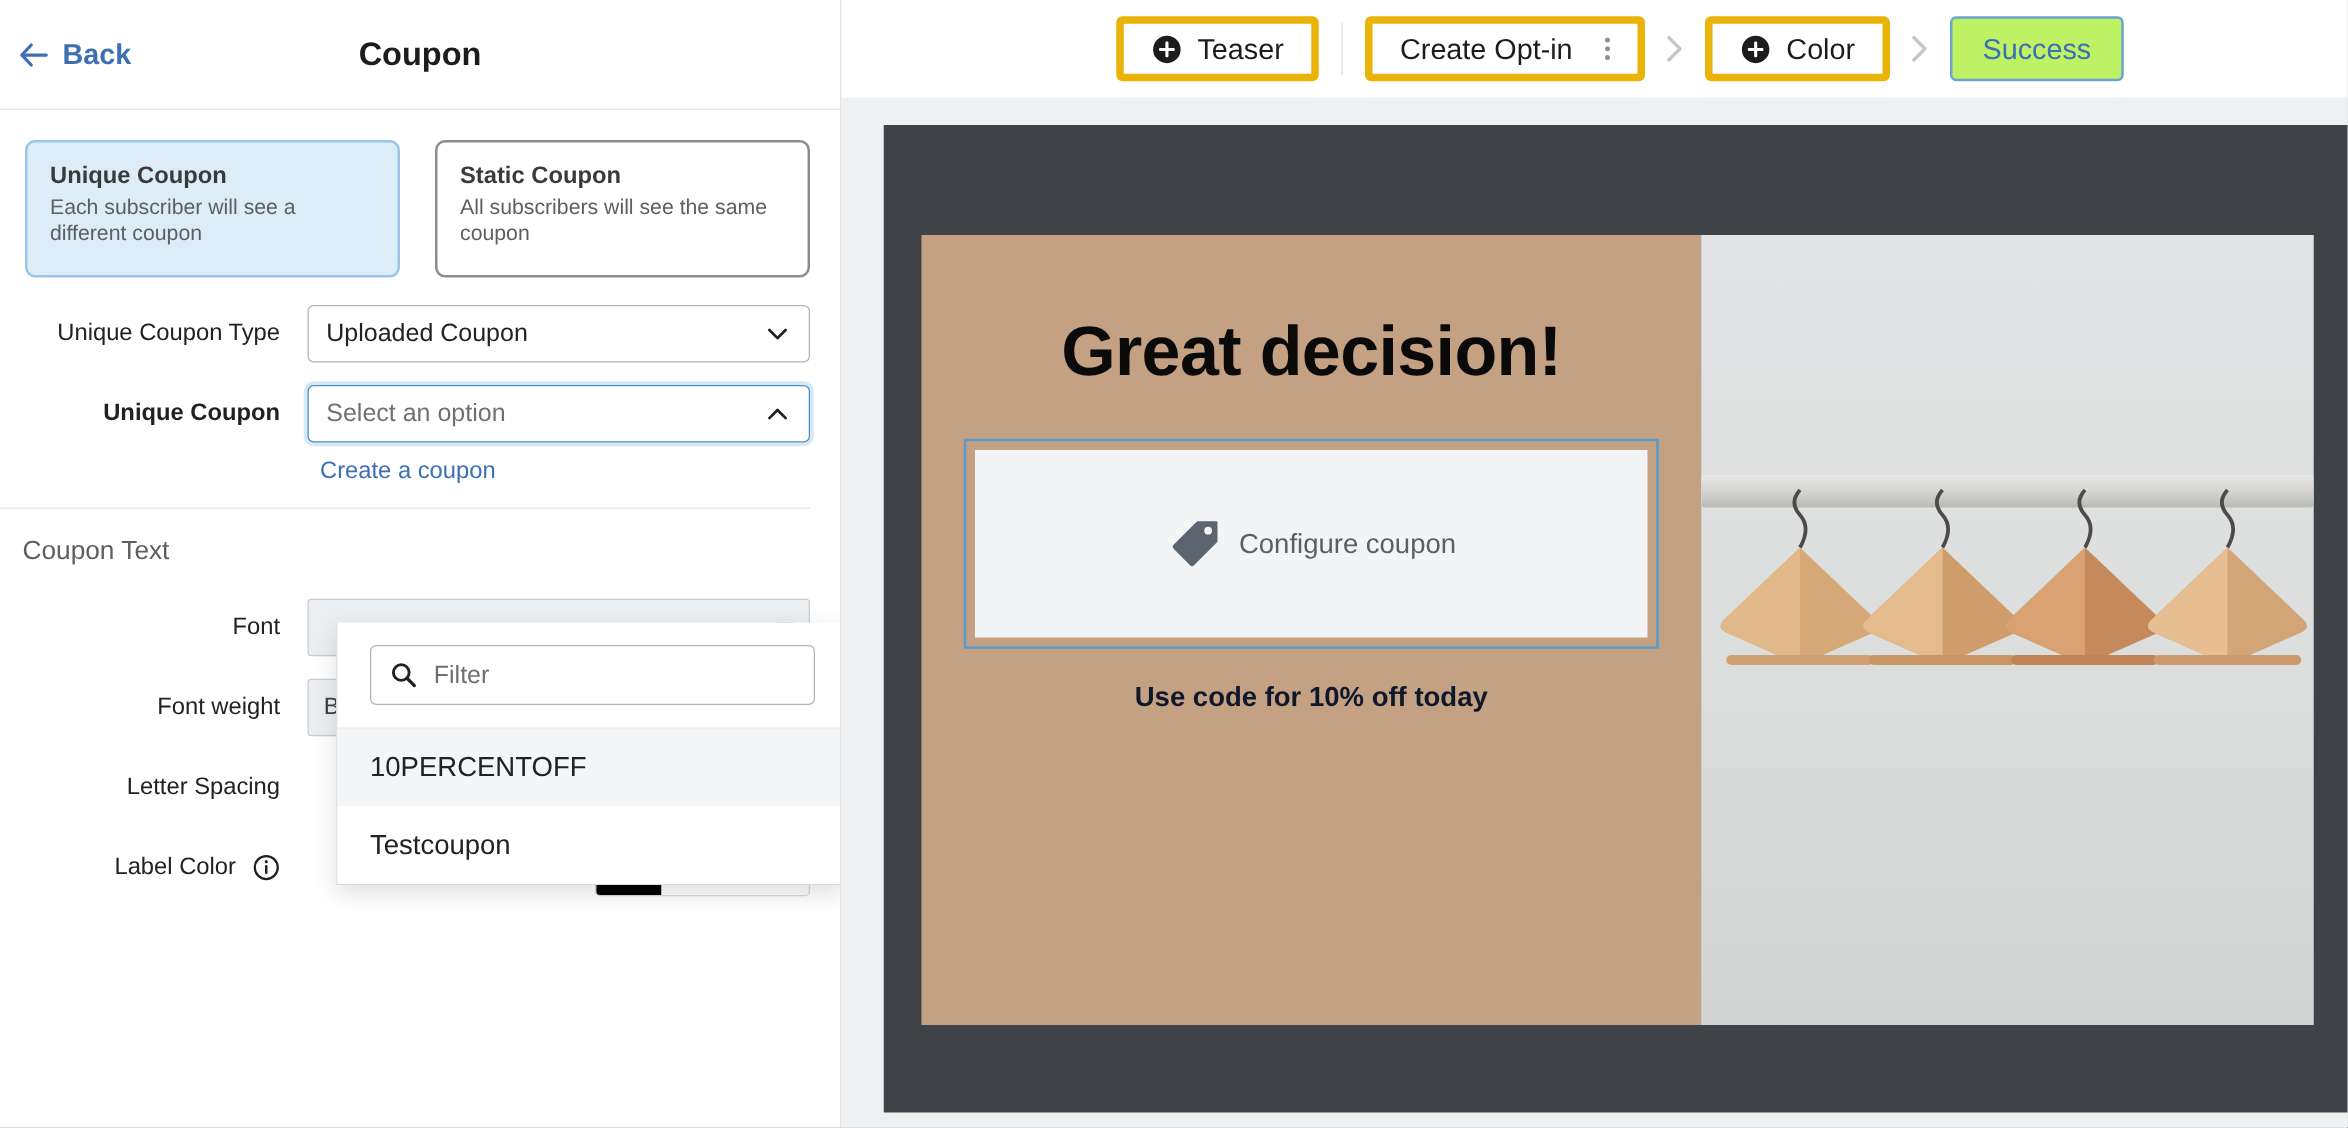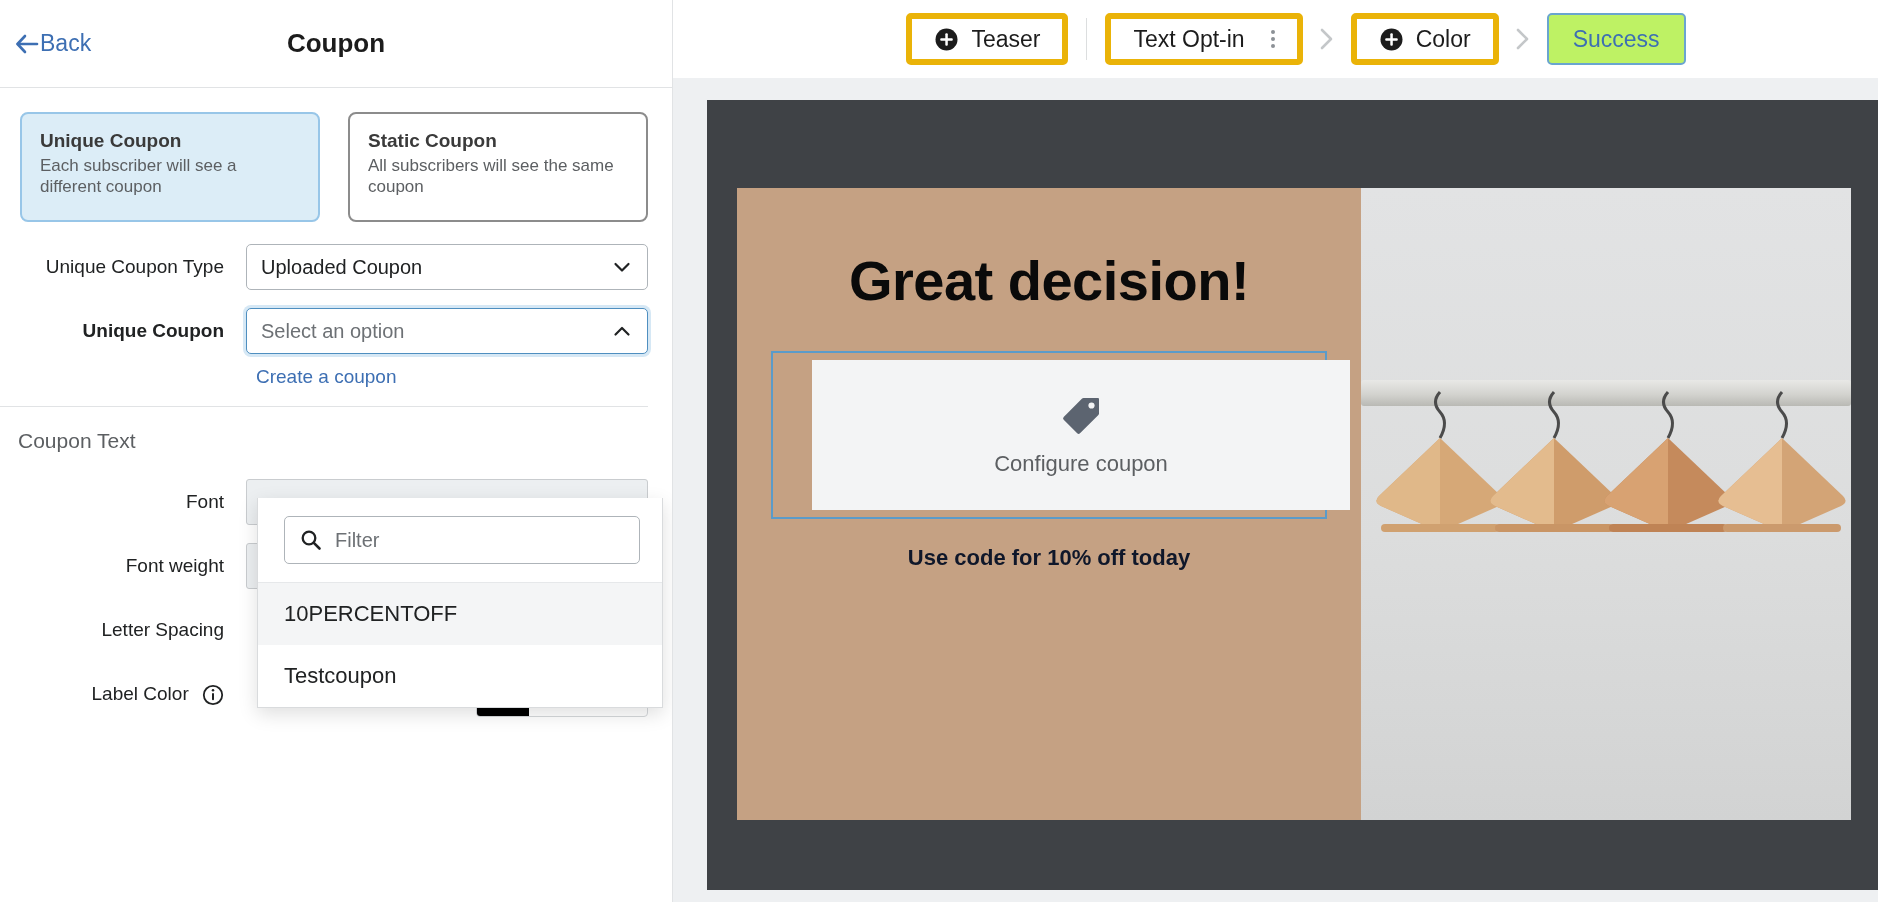--- a/index.html
+++ b/index.html
@@ -14,22 +14,22 @@
   .left-panel {
     width: 694px; height: 902px; background: #fff;
     border-right: 1px solid #e1e3e5; position: relative;
     display: flex; flex-direction: column;
   }
   .left-header {
     height: 88px; min-height: 88px; border-bottom: 1px solid #e1e3e5;
     display: flex; align-items: center; position: relative;
   }
   .back-btn {
-    display: flex; align-items: center; 
-    margin-left: 14px; cursor: pointer;
+    display: flex; align-items: center; gap: 10px;
+    margin-left: 14px; cursor: pointer; font-weight: bold;
   }
   .back-arrow { width: 26px; height: 26px; display: block; }
   .back-label { font-size: 23px; color: #3d6fb3; }
   .panel-title {
     position: absolute; left: 0; right: 0; text-align: center;
     font-size: 26px; font-weight: bold; color: #1c1c1c;
     pointer-events: none;
   }
 
   .left-body { flex: 1; position: relative; overflow: hidden; }
@@ -115,21 +115,21 @@
     display: flex; align-items: center; justify-content: space-between;
     padding: 0 12px; font-size: 19px; color: #3c4043; cursor: pointer;
   }
   .tri-down {
     width: 0; height: 0; border-left: 7px solid transparent;
     border-right: 7px solid transparent; border-top: 8px solid #9aa0a6;
   }
 
   
   .dropdown-panel {
-    position: absolute; left: 257px; top: 410px;
+    position: absolute; left: 269px; top: 410px;
     width: 406px; background: #fff;
     border: 1px solid #d9dbdd; border-top: none;
     box-shadow: 0 6px 18px rgba(0,0,0,0.13);
     z-index: 50;
   }
   .filter-wrap { padding: 18px 22px 18px 26px; }
   .filter-input {
     height: 48px; border: 1px solid #aeb4b9; border-radius: 5px;
     display: flex; align-items: center; gap: 12px; padding: 0 14px;
     background: #fff;
@@ -188,22 +188,22 @@
   .popup-heading {
     font-size: 56px; font-weight: bold; color: #0a0a0a;
     letter-spacing: -0.5px; margin-bottom: 38px;
   }
   .coupon-placeholder {
     width: 556px; height: 168px; border: 2px solid #5b9bc9;
     padding: 7px; box-sizing: border-box;
   }
   .coupon-inner {
     width: 100%; height: 100%; background: #f3f4f5;
-    display: flex; flex-direction: column; align-items: center;
-    justify-content: center; gap: 12px; margin-left: 32px;
+    display: flex; align-items: center;
+    justify-content: center; gap: 12px;
   }
   .tag-icon { width: 46px; height: 46px; }
   .configure-text { font-size: 22px; color: #5c5f62; }
   .popup-sub {
     margin-top: 26px; font-size: 22px; font-weight: bold; color: #0f172a;
   }
   .popup-right { flex: 1; position: relative; overflow: hidden; background: #d9dadb; }
   .wall {
     position: absolute; inset: 0;
     background: linear-gradient(180deg, #e2e3e4 0%, #dcdddd 55%, #d2d3d3 100%);
@@ -359,21 +359,21 @@
           <circle cx="12.5" cy="12.5" r="11" fill="#1c1c1c"></circle>
           <rect x="11.3" y="6.2" width="2.5" height="12.6" fill="#fff" rx="1"></rect>
           <rect x="6.2" y="11.3" width="12.6" height="2.5" fill="#fff" rx="1"></rect>
         </svg>
         <span>Teaser</span>
       </div>
 
       <div class="vbar"></div>
 
       <div class="nav-btn">
-        <span>Text Opt-in</span>
+        <span>Create Opt-in</span>
         <span class="kebab">
             <i></i>
             <i></i>
             <i></i>
           </span>
       </div>
 
       <span class="nav-chev">
         <svg width="22" height="26" viewBox="0 0 22 26">
           <path d="M6 4 L15 13 L6 22" fill="none" stroke="#c4c7c9" stroke-width="2.6" stroke-linecap="round" stroke-linejoin="round"></path>

